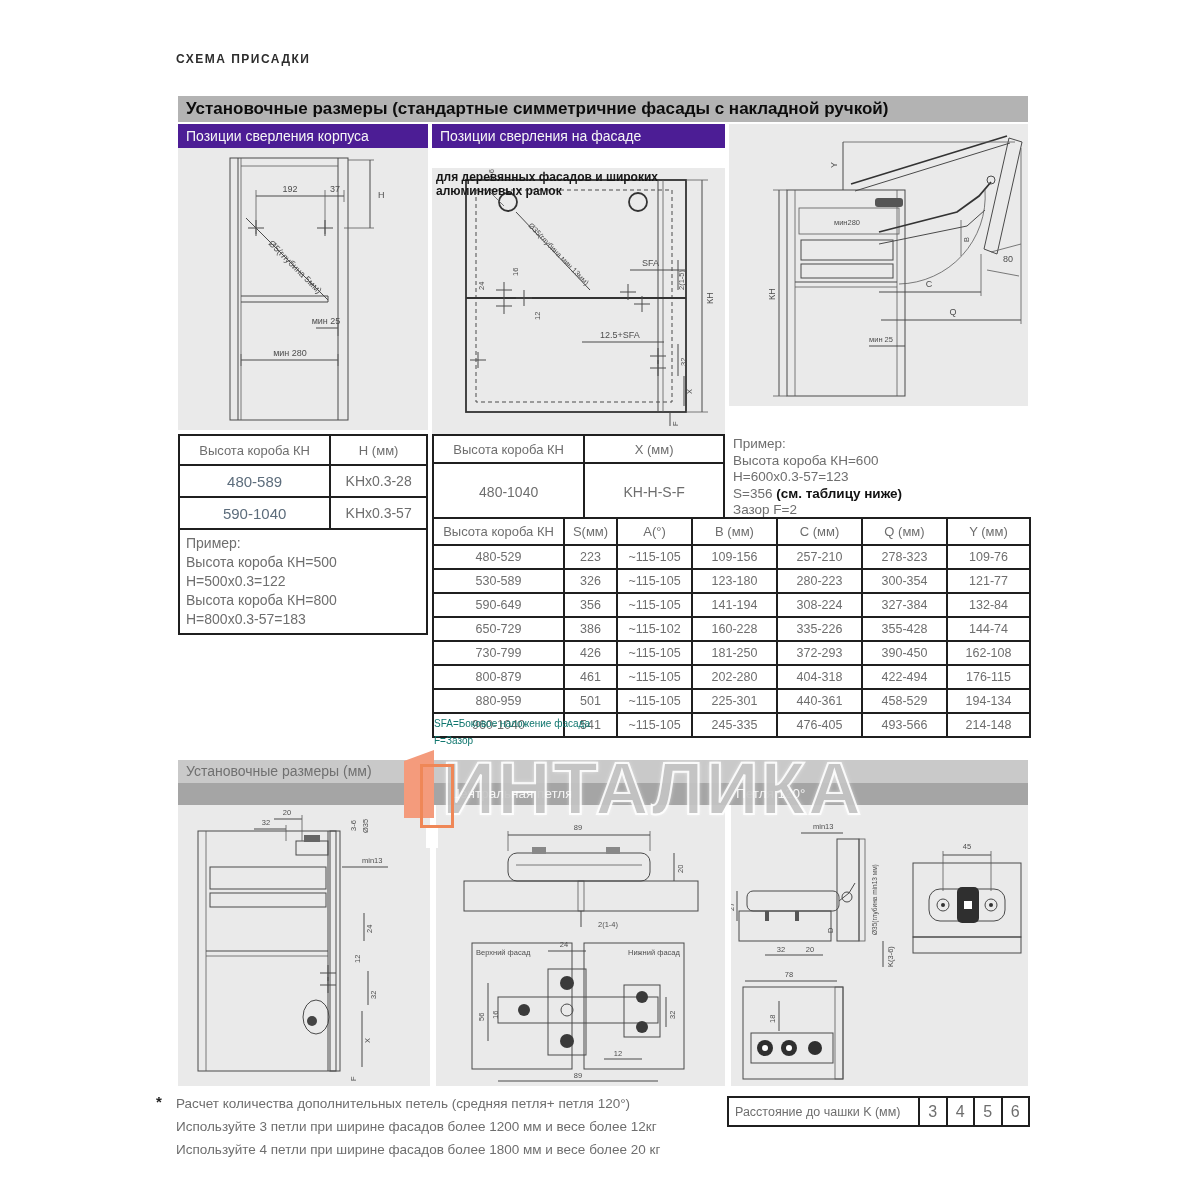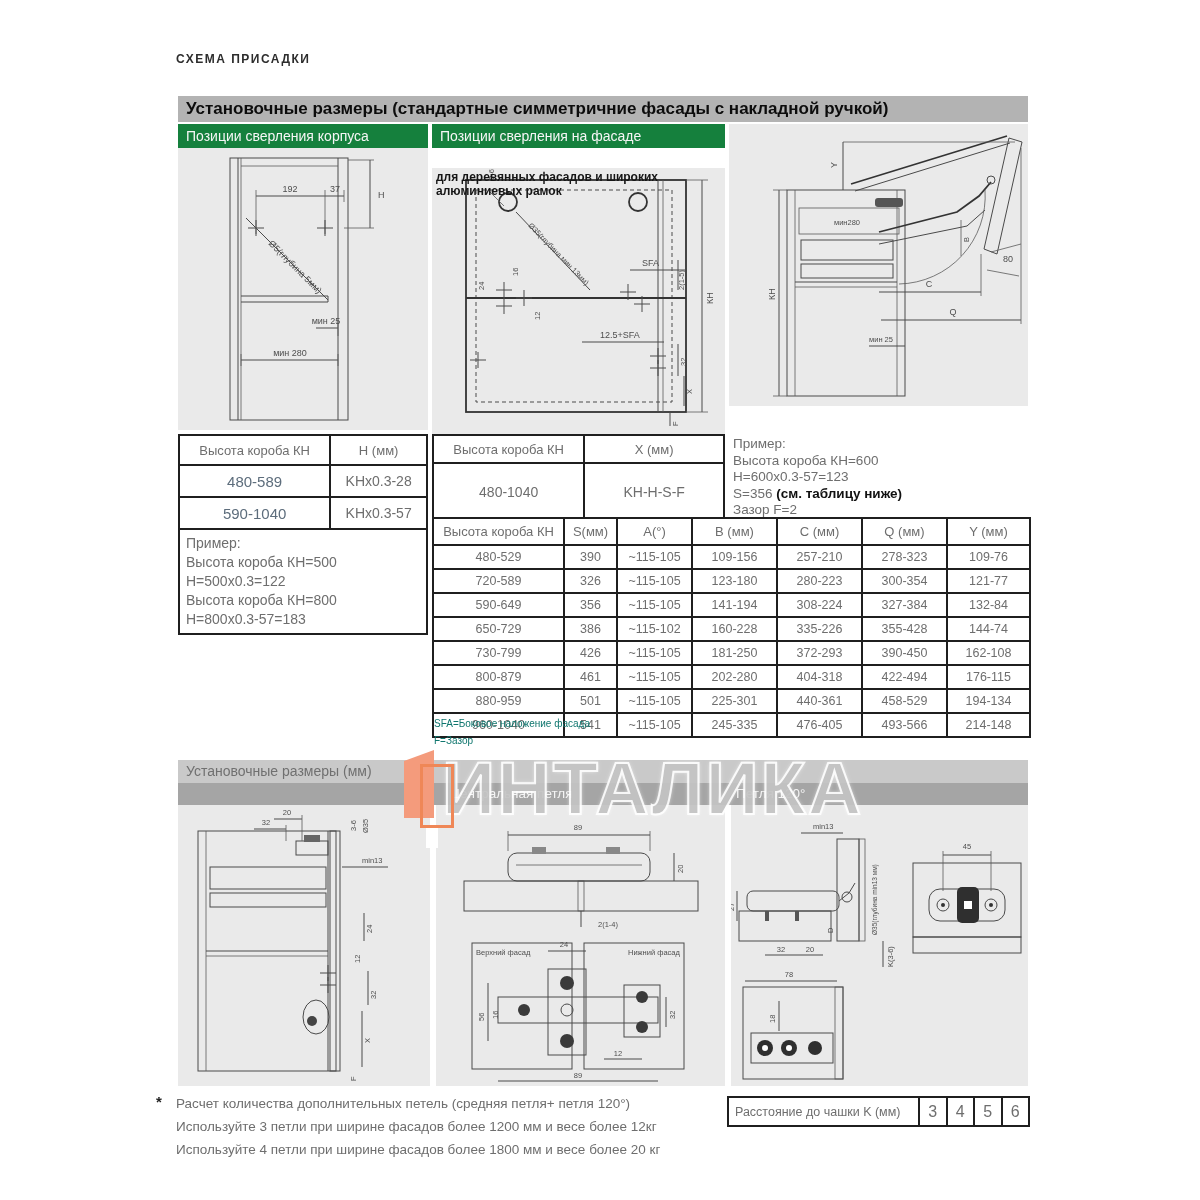--- a/index.html
+++ b/index.html
@@ -8,21 +8,21 @@
     font-family:"Liberation Sans", sans-serif;overflow:hidden;
   }
   .abs{position:absolute;}
   
   .page-title{left:176px;top:52px;font-size:12px;font-weight:700;color:#2d2d2d;letter-spacing:1.5px;}
   
   .header-band{left:178px;top:96px;width:850px;height:26px;background:#b3b3b3;
     font-size:17px;font-weight:700;color:#0c0c0c;line-height:26px;padding-left:8px;box-sizing:border-box;}
   
   .panel{top:124px;}
-  .panel-header{height:24px;line-height:24px;background:#15803d;color:#f6f6f6;font-size:14px;padding-left:8px;box-sizing:border-box;}
+  .panel-header{height:24px;line-height:24px;background:#4c1d95;color:#f6f6f6;font-size:14px;padding-left:8px;box-sizing:border-box;}
   .panel-body{background:#eaeaea;height:282px;position:relative;}
   .p1{left:178px;width:250px;}
   .p2{left:432px;width:293px;}
   .p3{left:729px;width:299px;}
   .facade-subtitle{position:absolute;left:4px;top:2px;font-size:12px;font-weight:700;color:#161616;}
   svg{display:block;}
   .dline{stroke:#4a4a4a;stroke-width:1;fill:none;}
   .dthick{stroke:#333;stroke-width:1.8;fill:none;}
   .dthin{stroke:#5a5a5a;stroke-width:0.8;fill:none;}
   .ddash{stroke:#4a4a4a;stroke-width:1;fill:none;stroke-dasharray:4 3;}
@@ -308,29 +308,29 @@
           <th>A(°)</th>
           <th>B (мм)</th>
           <th>C (мм)</th>
           <th>Q (мм)</th>
           <th>Y (мм)</th>
         </tr>
       </thead>
     <tbody>
         <tr>
           <td>480-529</td>
-          <td>390</td>
+          <td>223</td>
           <td>~115-105</td>
           <td>109-156</td>
           <td>257-210</td>
           <td>278-323</td>
           <td>109-76</td>
         </tr>
         <tr>
-          <td>720-589</td>
+          <td>530-589</td>
           <td>326</td>
           <td>~115-105</td>
           <td>123-180</td>
           <td>280-223</td>
           <td>300-354</td>
           <td>121-77</td>
         </tr>
         <tr>
           <td>590-649</td>
           <td>356</td>

